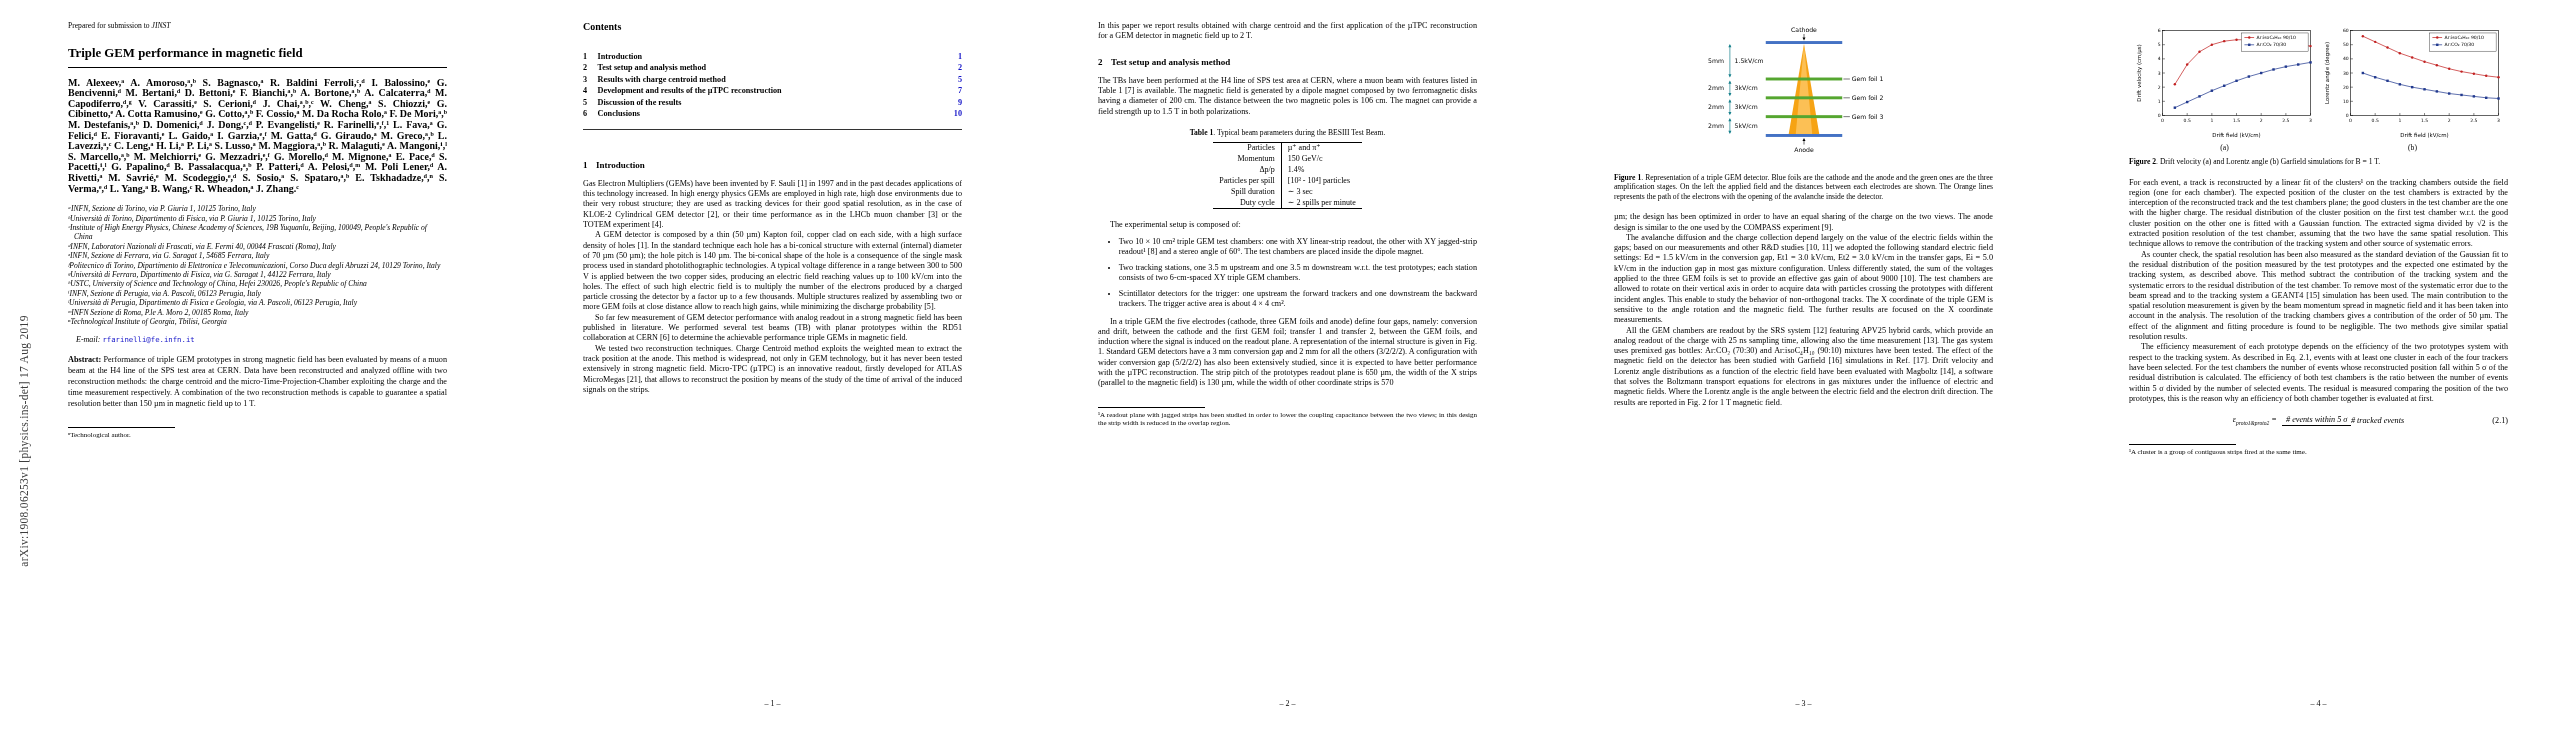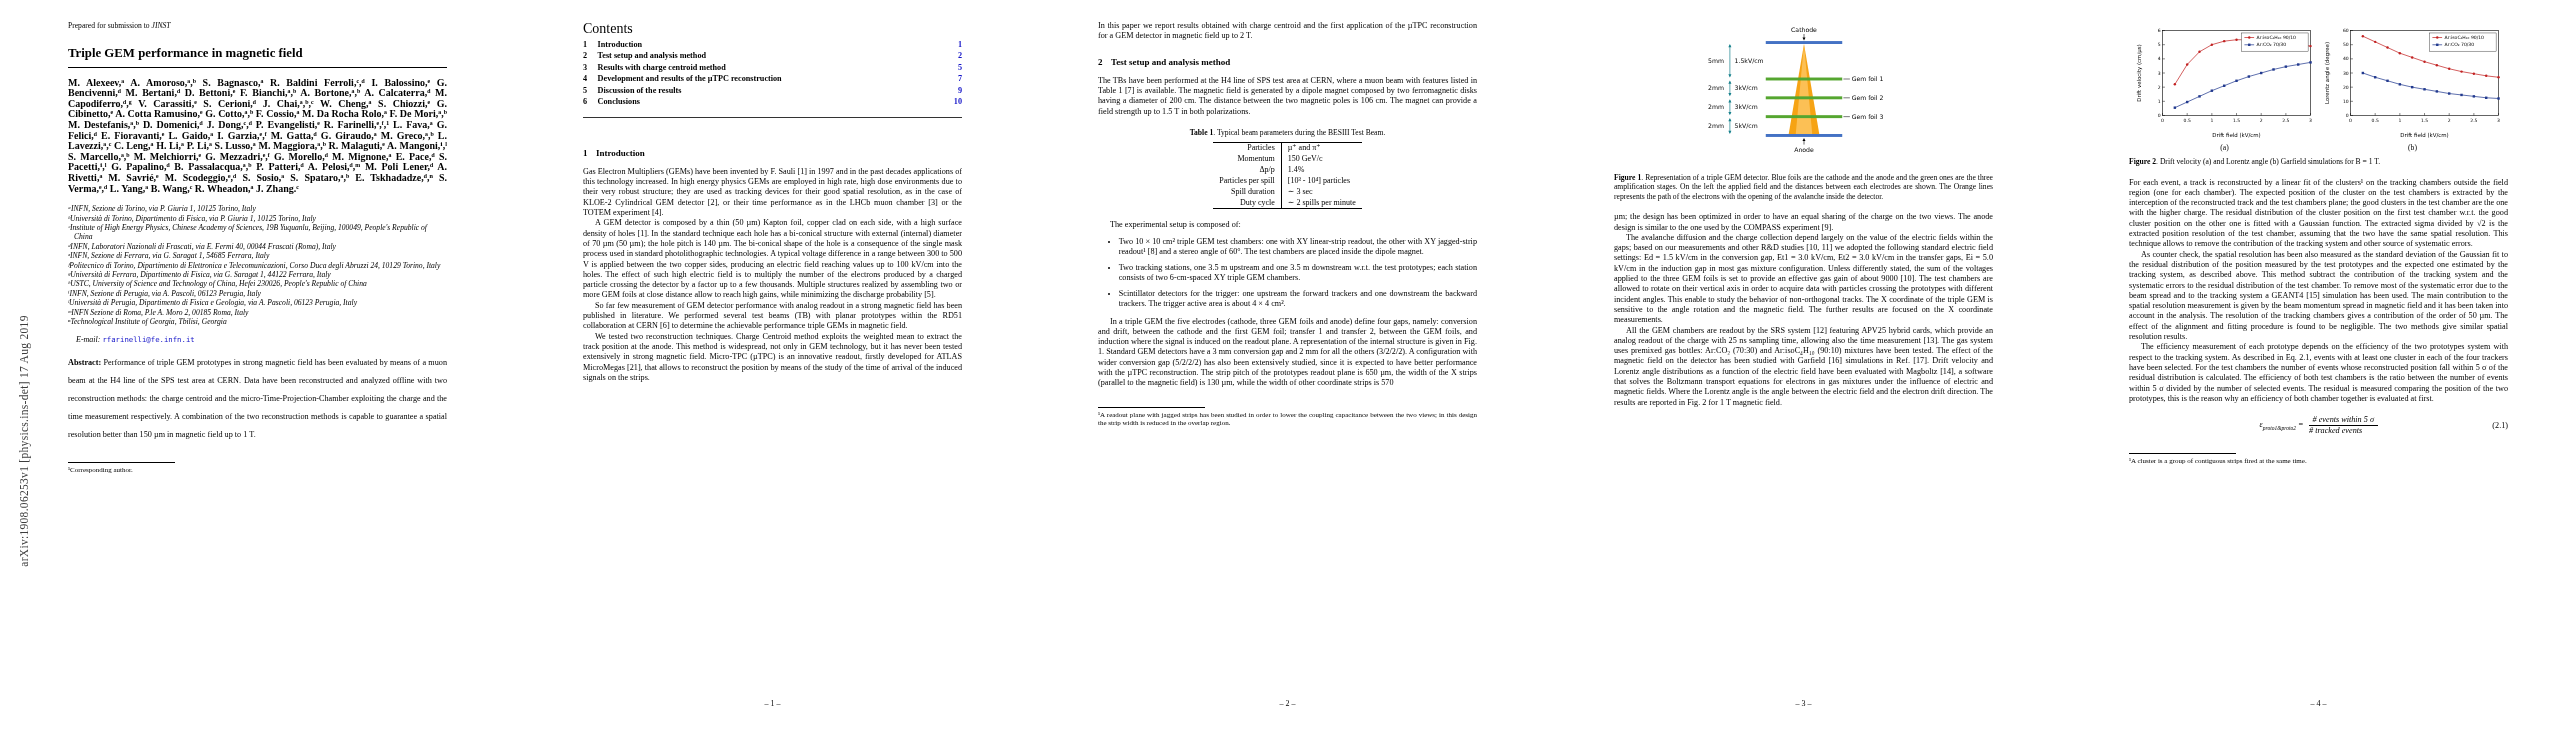--- a/index.html
+++ b/index.html
@@ -25,33 +25,33 @@
   .prepared{font-size:7.6px;margin-bottom:16px;}
   .it{font-style:italic;}
   .paper-title{font-size:12.8px;font-weight:bold;margin:0 0 6px 0;}
   .title-rule{border-top:0.7px solid #000;margin:0 0 9.7px 0;}
   .authors{font-size:10px;font-weight:bold;line-height:10.6px;text-align:justify;}
   .affiliations{margin-top:8px;}
   .affiliation{font-style:italic;font-size:7.6px;line-height:9.4px;padding-left:6px;text-indent:-6px;}
   .email-line{margin-top:8px;padding-left:8px;font-size:8px;}
   .email-label{font-style:italic;}
   .email-link{font-family:"DejaVu Sans Mono","Liberation Mono",monospace;font-size:7.3px;color:#1414c8;text-decoration:none;}
-  .abstract{margin-top:10.3px;font-size:8.2px;line-height:18px;text-align:justify;}
+  .abstract{margin-top:10.3px;font-size:8.2px;line-height:11px;text-align:justify;}
   .abstract-label{font-weight:bold;}
   .fn-rule{width:107px;border-top:0.6px solid #000;margin:18px 0 3px 0;}
   .footnote{font-size:7px;line-height:8.5px;text-align:justify;}
 
   
   .body-par{font-size:8.2px;line-height:10.3px;text-align:justify;margin:0;}
   .body-par.indent{text-indent:12px;}
   .section-heading{font-size:9px;font-weight:bold;margin:16px 0 8.5px 0;}
   .section-heading .sec-num{margin-right:8.5px;}
 
   
-  .contents-heading{font-size:14px;font-weight:normal;margin-bottom:2px;}
+  .contents-heading{font-size:10px;font-weight:bold;margin-bottom:19px;}
   .toc{margin-bottom:0;}
   .toc-item{display:flex;font-size:8.2px;font-weight:600;line-height:11.5px;cursor:pointer;}
   .toc-num{width:14.6px;}
   .toc-label{flex:1;}
   .toc-page{color:#1414c8;}
   .toc-rule{border-top:0.5px solid #333;margin-top:9.7px;}
   #page-2 .section-heading{margin-top:30px;}
 
   
   .table-caption{text-align:center;font-size:7.6px;margin:11px 0 4.9px 0;}
@@ -70,21 +70,21 @@
   .figure-caption.center{text-align:left;}
   .fig1-svg text{font-family:"DejaVu Sans","Liberation Sans",sans-serif;font-size:10.5px;}
   .charts-row{display:flex;justify-content:center;gap:6px;margin-top:2.4px;}
   .chart text{font-family:"DejaVu Sans","Liberation Sans",sans-serif;}
   .chart-sublabel{text-align:center;font-size:7.6px;margin-top:1.2px;}
 
   
   .equation{display:flex;align-items:center;justify-content:center;position:relative;margin:11px 0 3.6px 0;font-size:8.2px;}
   .eq-lhs{font-style:italic;margin-right:5.5px;}
   .eq-lhs sub{font-size:5.5px;}
-  .frac{display:inline-flex;flex-direction:column;text-align:left;font-style:italic;}
+  .frac{display:inline-flex;flex-direction:row;text-align:left;font-style:italic;}
   .frac .num{border-bottom:0.6px solid #000;padding:0 3.6px 0.6px 3.6px;}
   .frac .den{padding-top:0.6px;}
   .eq-tag{position:absolute;right:0;font-style:normal;}
 </style>
 </head>
 <body>
 
 <div class="page" id="page-1">
   <div class="arxiv-stamp">arXiv:1908.06253v1  [physics.ins-det]  17 Aug 2019</div>
   <div class="content">
@@ -105,21 +105,21 @@
       <div class="affiliation">ˡUniversità di Perugia, Dipartimento di Fisica e Geologia, via A. Pascoli, 06123 Perugia, Italy</div>
       <div class="affiliation">ᵐINFN Sezione di Roma, P.le A. Moro 2, 00185 Roma, Italy</div>
       <div class="affiliation">ⁿTechnological Institute of Georgia, Tbilisi, Georgia</div>
     </div>
     <div class="email-line">
       <span class="email-label">E-mail:</span>
       <a class="email-link" href="#">rfarinelli@fe.infn.it</a>
     </div>
     <p class="abstract"><span class="abstract-label">Abstract:</span><span> Performance of triple GEM prototypes in strong magnetic field has been evaluated by means of a muon beam at the H4 line of the SPS test area at CERN. Data have been reconstructed and analyzed offline with two reconstruction methods: the charge centroid and the micro-Time-Projection-Chamber exploiting the charge and the time measurement respectively. A combination of the two reconstruction methods is capable to guarantee a spatial resolution better than 150 µm in magnetic field up to 1 T.</span></p>
     <div class="fn-rule"></div>
-    <div class="footnote">¹Corresponding author.</div>
+    <div class="footnote">ⁿTechnological author.</div>
   </div>
 </div>
 
 <div class="page" id="page-2">
   <div class="content">
     <div class="contents-heading">Contents</div>
     <div class="toc">
       <div class="toc-item">
         <span class="toc-num">1</span>
           <span class="toc-label">Introduction</span>

